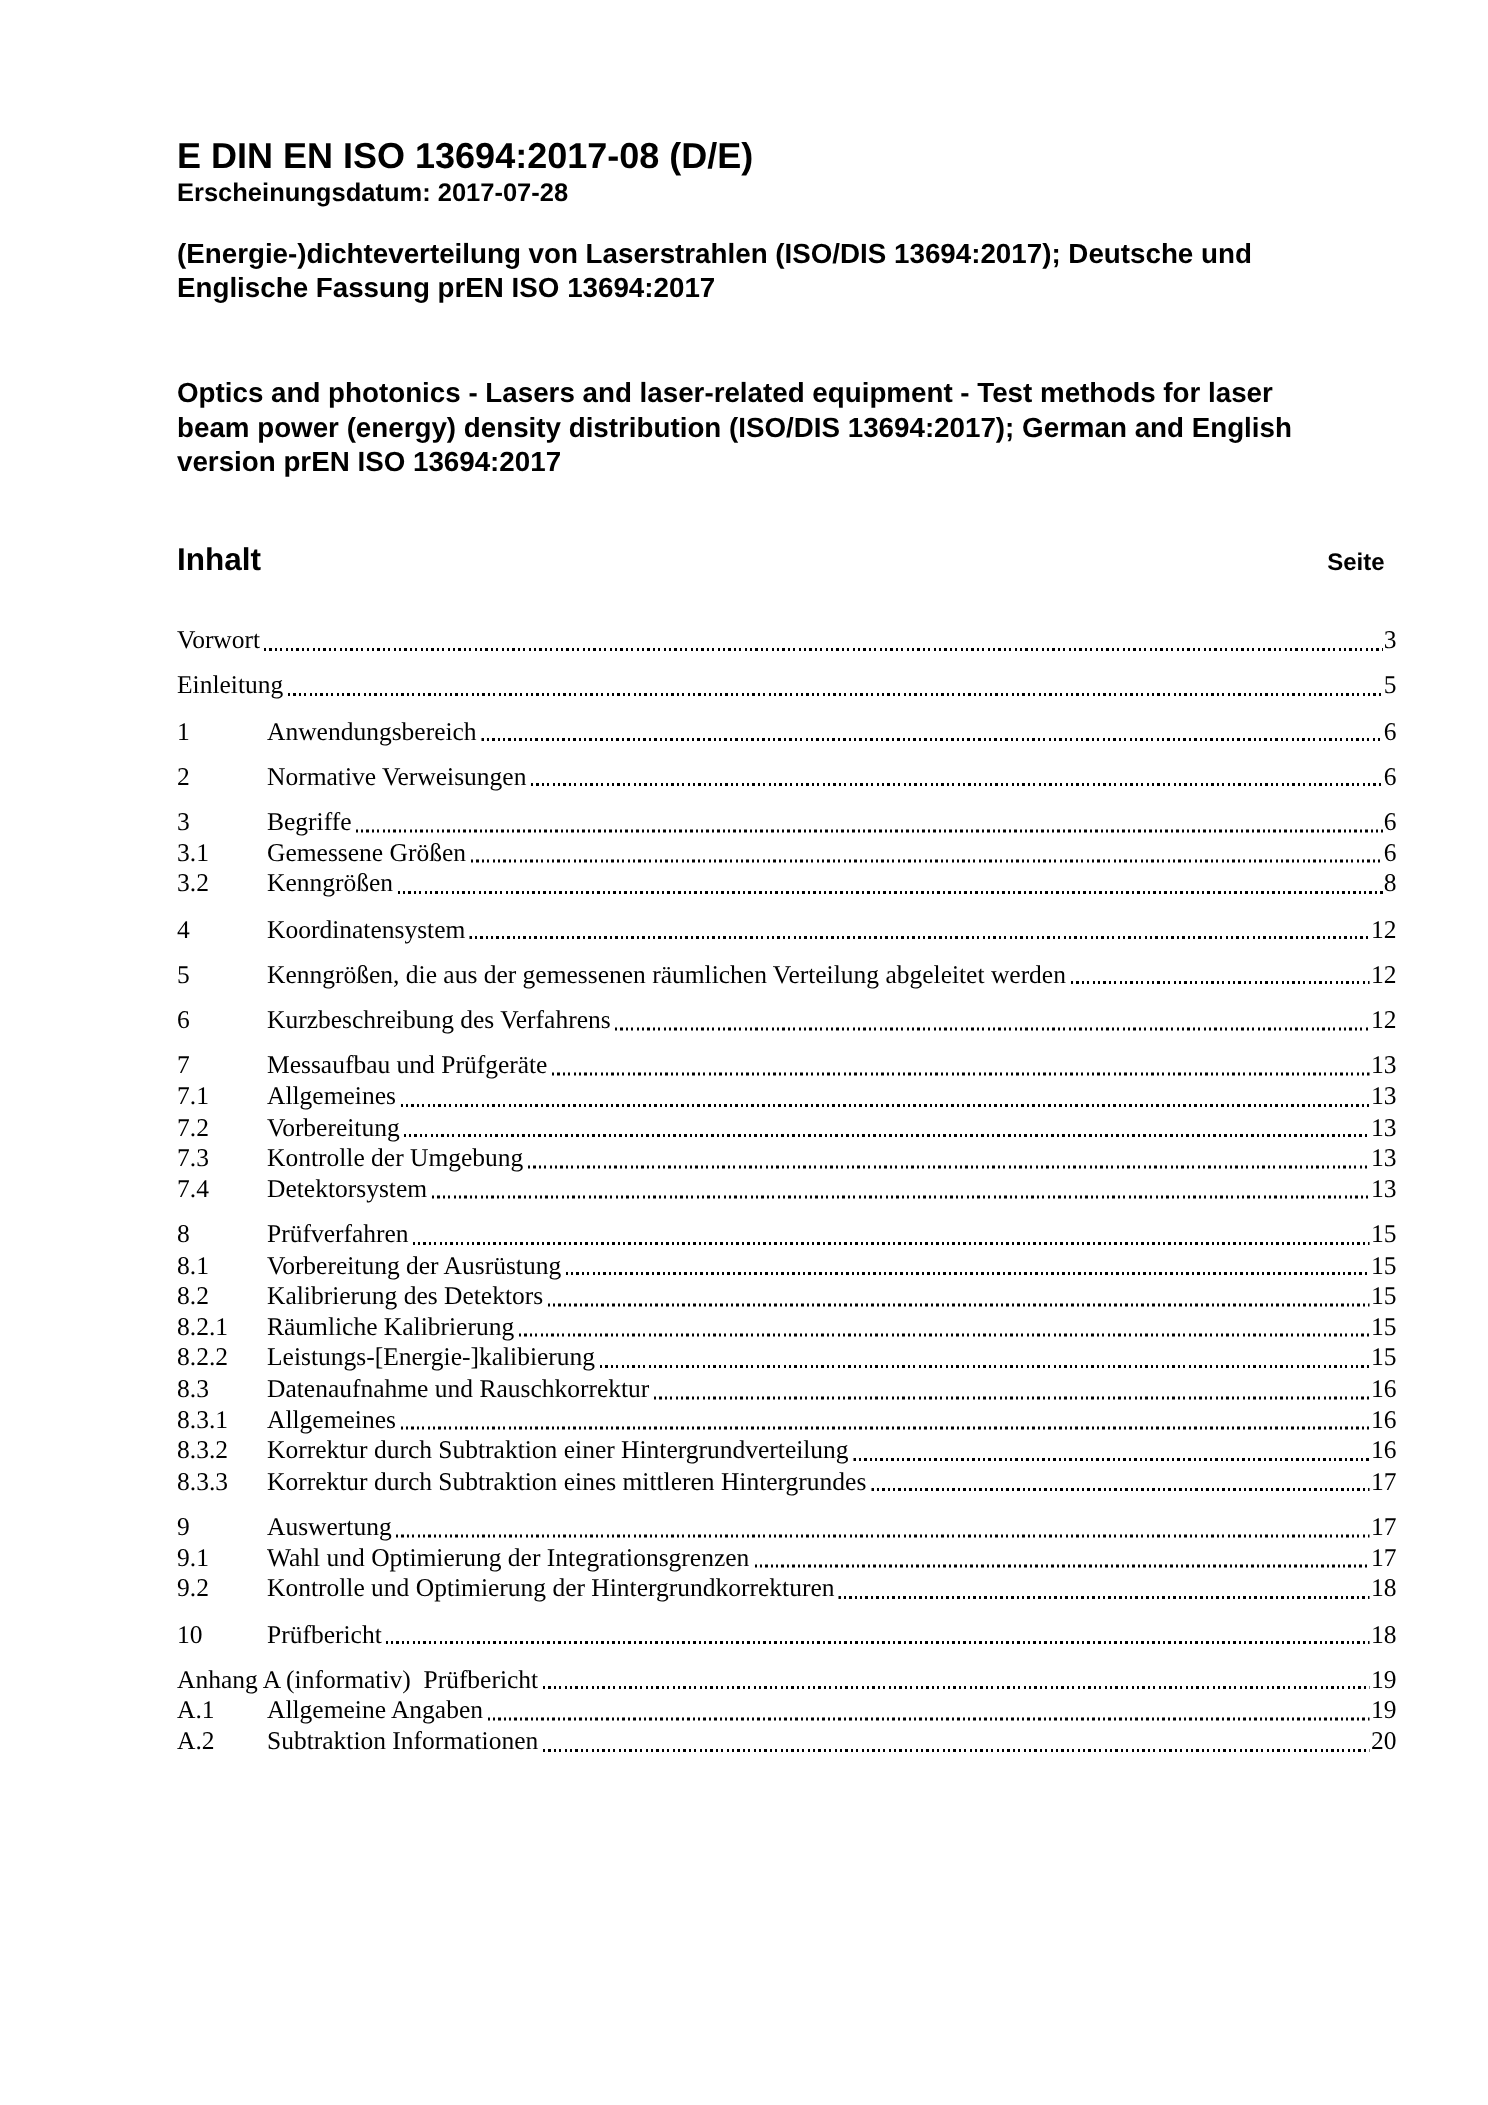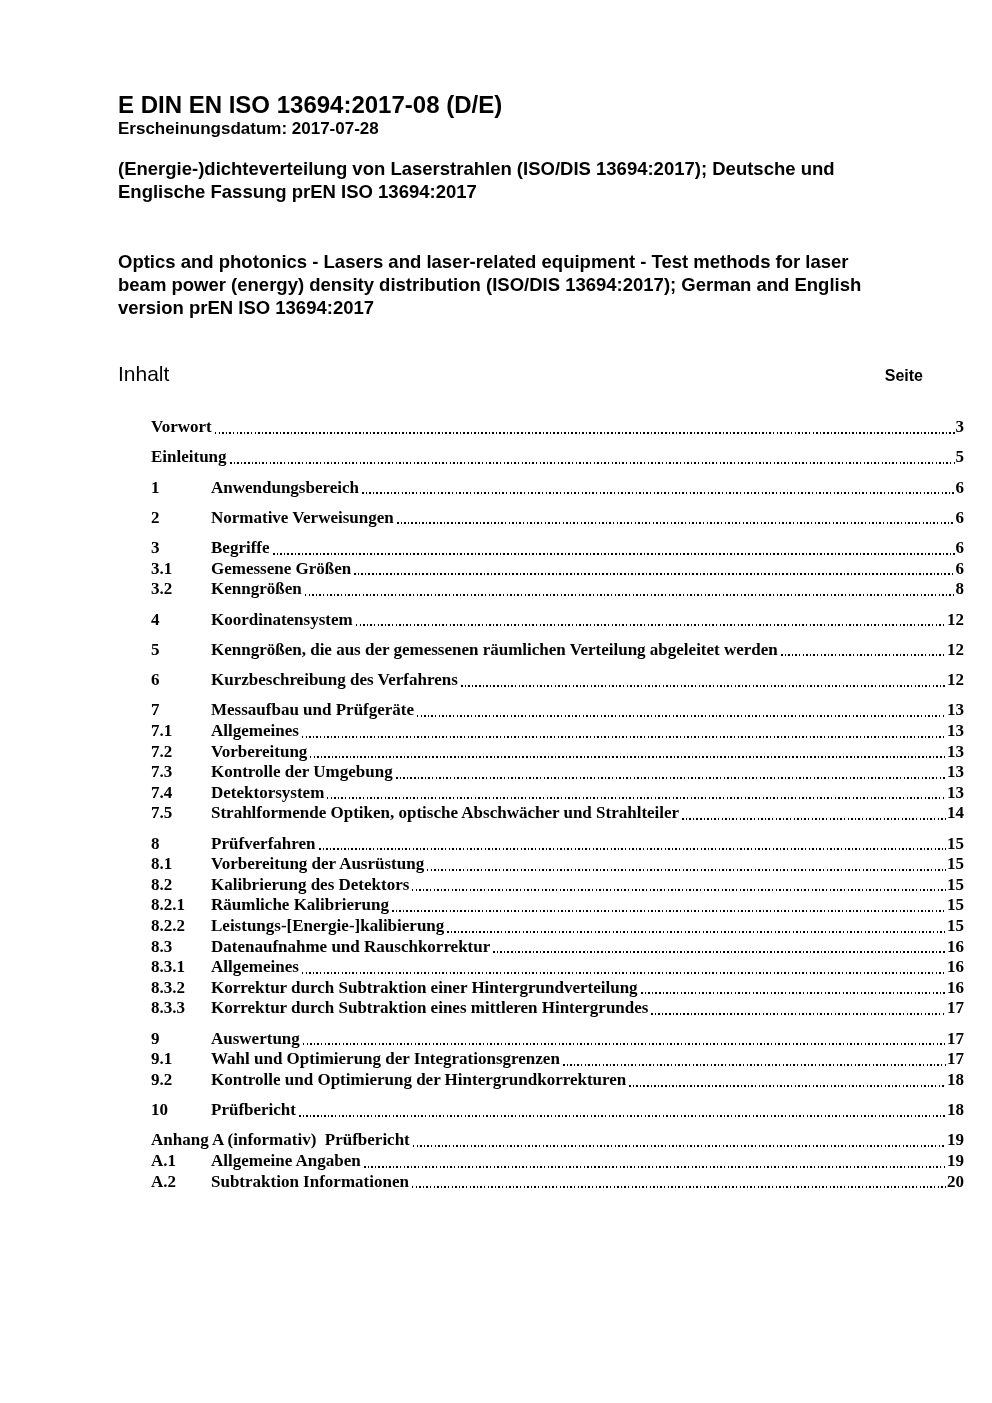--- a/index.html
+++ b/index.html
@@ -45,38 +45,37 @@
   .toc-header {
     position: absolute;
     left: 118px; top: 361px;
     width: 813px;
     display: flex;
     justify-content: space-between;
     align-items: baseline;
   }
   .toc-heading {
     font-size: 21px;
-    font-weight: normal;
+    font-weight: bold;
     line-height: 25px;
   }
   .toc-page-label {
     font-size: 16px;
     font-weight: bold;
     margin-right: 8px;
     margin-left: 40px;
   }
   .toc-list {
     position: absolute;
     left: 118px; top: 417px;
     width: 813px;
     font-family: "Liberation Serif", serif;
-    font-weight: bold;
+    font-weight: normal;
     font-size: 17px;
     color: #000000;
-    margin-left: 33px;
   }
   .toc-row {
     display: flex;
     align-items: baseline;
     height: 20.6px;
     line-height: 20.6px;
   }
   .toc-row.group-gap { margin-top: 9.7px; }
   .toc-num { flex: 0 0 60px; width: 60px; }
   .toc-label { flex: 0 1 auto; white-space: pre-wrap; }
@@ -205,26 +204,20 @@
         <span class="toc-label">Kontrolle der Umgebung</span>
         <span class="toc-leader"></span>
         <span class="toc-page">13</span>
       </div>
       <div class="toc-row">
         <span class="toc-num">7.4</span>
         <span class="toc-label">Detektorsystem</span>
         <span class="toc-leader"></span>
         <span class="toc-page">13</span>
       </div>
-      <div class="toc-row">
-        <span class="toc-num">7.5</span>
-        <span class="toc-label">Strahlformende Optiken, optische Abschwächer und Strahlteiler</span>
-        <span class="toc-leader"></span>
-        <span class="toc-page">14</span>
-      </div>
       <div class="toc-row group-gap">
         <span class="toc-num">8</span>
         <span class="toc-label">Prüfverfahren</span>
         <span class="toc-leader"></span>
         <span class="toc-page">15</span>
       </div>
       <div class="toc-row">
         <span class="toc-num">8.1</span>
         <span class="toc-label">Vorbereitung der Ausrüstung</span>
         <span class="toc-leader"></span>

